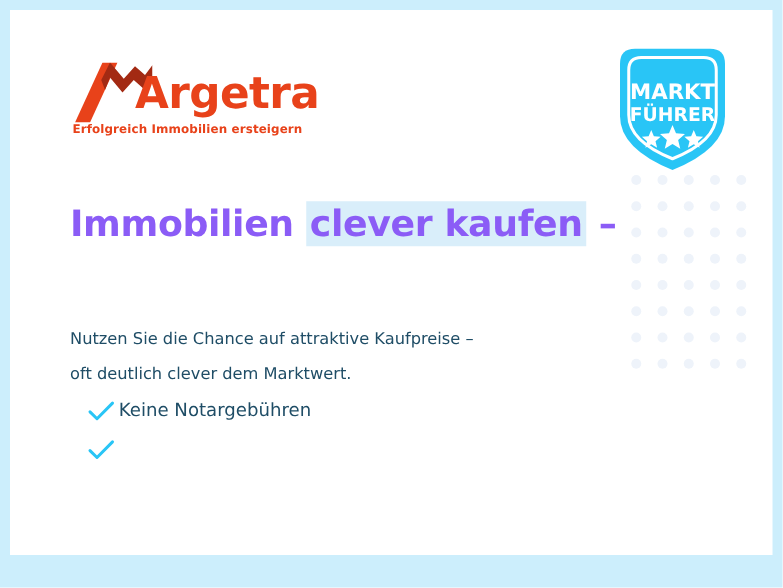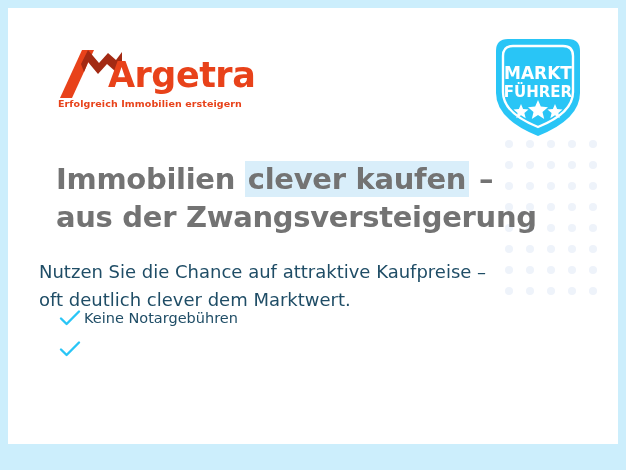--- a/index.html
+++ b/index.html
@@ -97,39 +97,39 @@
     height: 108px;
   }
 
   
   #headline {
     position: absolute;
     left: 48px;
     top: 133px;
     font-size: 29px;
     font-weight: bold;
-    color: #737373;
+    color: #8b5cf6;
     line-height: 38px;
     letter-spacing: -0.3px;
     font-family: "DejaVu Sans", sans-serif;
     white-space: nowrap;
   }
   #headline .hl {
     background: #d9eefa;
     padding: 1px 3px;
     box-decoration-break: clone;
     -webkit-box-decoration-break: clone;
   }
 
   
   #subhead {
     position: absolute;
-    left: 31px;
+    left: 48px;
     top: 222px;
-    font-size: 18px;
+    font-size: 13px;
     color: #1f4d66;
     line-height: 28px;
     font-family: "DejaVu Sans", sans-serif;
     white-space: nowrap;
     margin-top: 28px;
   }
 
   
   #bullets {
     position: absolute;
@@ -226,29 +226,28 @@
         <g fill="#ffffff">
           <polygon points="31,71 33.1,76 38.5,76.4 34.4,80 35.7,85.2 31,82.3 26.3,85.2 27.6,80 23.5,76.4 28.9,76"></polygon>
           <polygon points="48,67 50.8,73.6 58,74.2 52.5,78.9 54.2,85.9 48,82.1 41.8,85.9 43.5,78.9 38,74.2 45.2,73.6"></polygon>
           <polygon points="65,71 67.1,76 72.5,76.4 68.4,80 69.7,85.2 65,82.3 60.3,85.2 61.6,80 57.5,76.4 62.9,76"></polygon>
         </g>
       </svg>
     </div>
 
     <h1 id="headline">
       <span><span>Immobilien </span><span class="hl">clever kaufen</span><span> –</span></span><br>
-      <span>aus der Zwangsversteigerung</span>
     </h1>
 
     <p id="subhead">
       <span>Nutzen Sie die Chance auf attraktive Kaufpreise –</span><br>
       <span>oft deutlich clever dem Marktwert.</span>
     </p>
 
-    <ul id="bullets" style="list-style:none;margin:0;padding:0;">
+    <ul id="bullets" style="list-style:none;margin:11px;padding:0;">
         <li class="bullet">
           <svg class="check" viewBox="0 0 22 18" width="22" height="18">
             <path d="M2 9.5 L7.6 15 L20 2.5" fill="none" stroke="#29c5f6" stroke-width="2.4" stroke-linecap="round" stroke-linejoin="round"></path>
           </svg>
           <span class="blabel">Keine Notargebühren</span>
         </li>
         <li class="bullet">
           <svg class="check" viewBox="0 0 22 18" width="22" height="18">
             <path d="M2 9.5 L7.6 15 L20 2.5" fill="none" stroke="#29c5f6" stroke-width="2.4" stroke-linecap="round" stroke-linejoin="round"></path>
           </svg>

